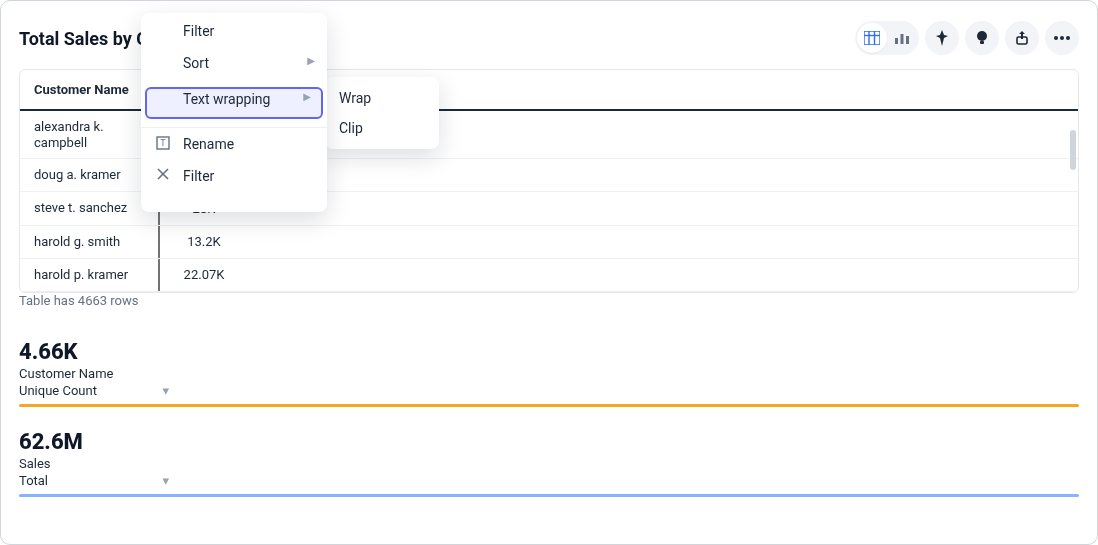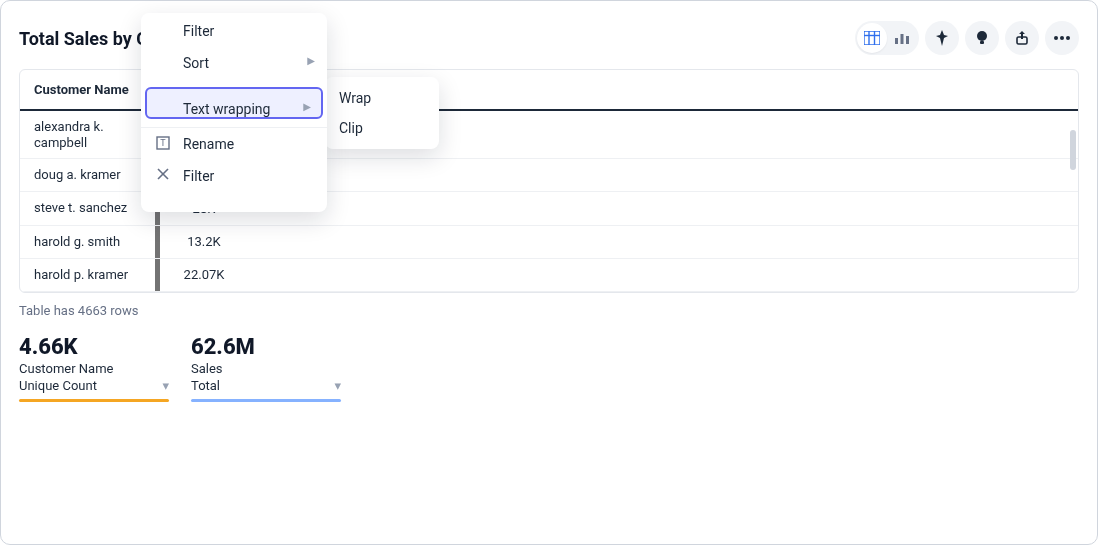--- a/index.html
+++ b/index.html
@@ -18,45 +18,45 @@
 
   .table-wrap { margin-top: 14px; border: 1px solid #e4e7ec; border-radius: 6px; overflow: hidden; position: relative; }
   .thead { display: flex; border-bottom: 2px solid #1d2939; }
   .th { padding: 12px 14px 12px 14px; font-size: 13px; font-weight: 700; color: #1d2939; }
   .col-name { width: 140px; border-right: 1px solid #e4e7ec; }
   .col-val  { width: 88px; text-align: right; }
 
   .tbody { }
   .tr { display: flex; border-bottom: 1px solid #eef0f3; }
   .td { font-size: 13px; color: #1d2939; padding: 8px 14px; }
-  .td.col-name { width: 140px; border-right: 5px solid #737373; line-height: 1.25; }
+  .td.col-name { width: 140px; border-right: 2px solid #737373; line-height: 1.25; }
   .td.col-val  { width: 88px; text-align: center; align-self: center; }
   .tr:first-child { height: 48px; }
 
   .scroll-strip { position: absolute; right: 2px; top: 60px; width: 6px; height: 40px; background: #d0d5dd; border-radius: 3px; }
 
-  .row-count { margin-top: 10px; font-size: 13px; color: #667085; }
-
-  .kpis { display: flex; gap: 22px; margin-top: 16px; }
+  .row-count { margin-top: 0; font-size: 13px; color: #667085; }
+
+  .kpis { display: flex; gap: 22px; margin-top: 31px; flex-direction: column; }
   .kpi { min-width: 150px; }
   .kpi-value { font-size: 22px; font-weight: 800; color: #101828; }
   .kpi-label { font-size: 13px; color: #1d2939; margin-top: 2px; }
   .kpi-select { display: flex; align-items: flex-start; justify-content: space-between; font-size: 13px; color: #1d2939; width: 150px; margin-top: 2px; cursor: pointer; }
   .kpi-select .chev { color: #98a2b3; }
   .kpi-underline { height: 3px; margin-top: 6px; border-radius: 2px; }
   .kpi-underline.orange { background: #f5a623; }
   .kpi-underline.blue { background: #86b2ff; }
 
   
   .ctx-menu { position: absolute; left: 140px; top: 12px; width: 186px; background: #fff; border-radius: 8px; box-shadow: 0 8px 24px rgba(16,24,40,0.14); padding: 10px 0 12px 0; z-index: 20; }
   .ctx-item { display: flex; align-items: flex-start; gap: 12px; height: 32px; padding: 0 14px; font-size: 14px; color: #1d2939; cursor: pointer; position: relative; }
   .ctx-item .slot { width: 16px; display: inline-flex; align-items: center; justify-content: center; }
   .ctx-item .chev-right { position: absolute; right: 12px; color: #98a2b3; font-size: 10px; }
   .ctx-divider { height: 1px; background: #eef0f3; margin: 8px 0; }
-  .ctx-item.highlight { background: #eef0ff; outline: 2px solid #6366f1; outline-offset: -2px; border-radius: 6px; margin: 0 4px; padding: 14px 10px; }
+  .ctx-item.highlight { background: #eef0ff; outline: 2px solid #6366f1; outline-offset: -2px; border-radius: 6px; margin: 0 4px; padding: 4px 10px; }
 
   .submenu { position: absolute; left: 324px; top: 76px; width: 114px; background: #fff; border-radius: 8px; box-shadow: 0 8px 24px rgba(16,24,40,0.14); padding: 6px 0; z-index: 19; }
   .sub-item { height: 30px; display: flex; align-items: center; padding: 0 14px; font-size: 14px; color: #1d2939; cursor: pointer; }
 
   svg { display: block; }
 </style>
 </head>
 <body>
 
 <div class="window">

